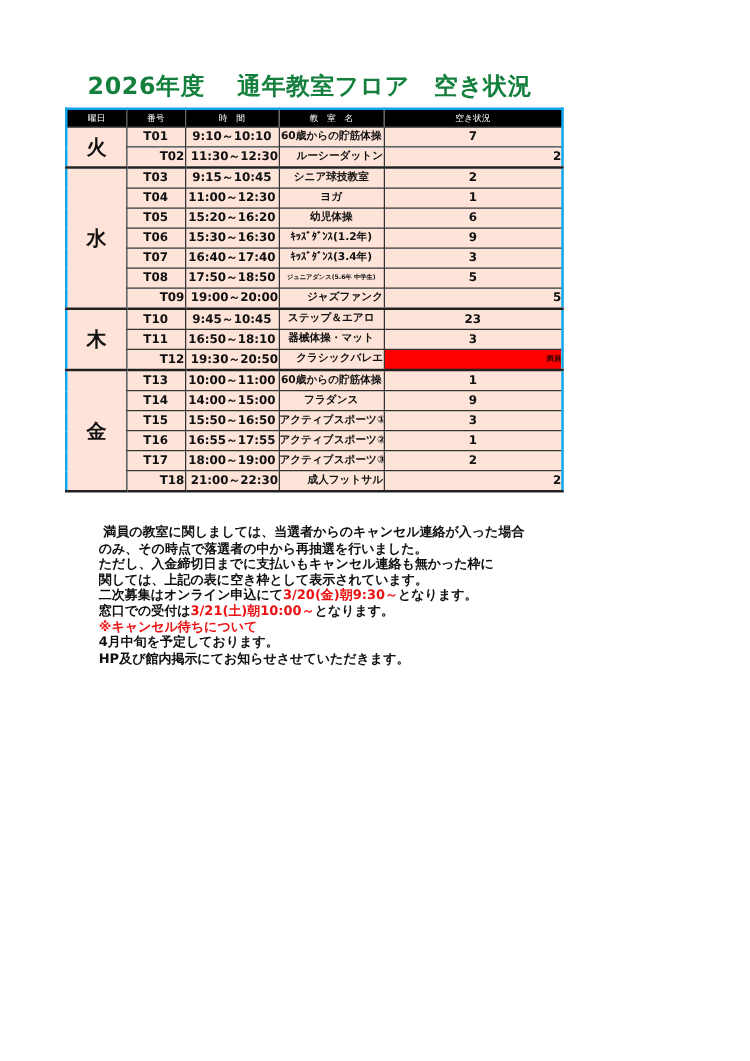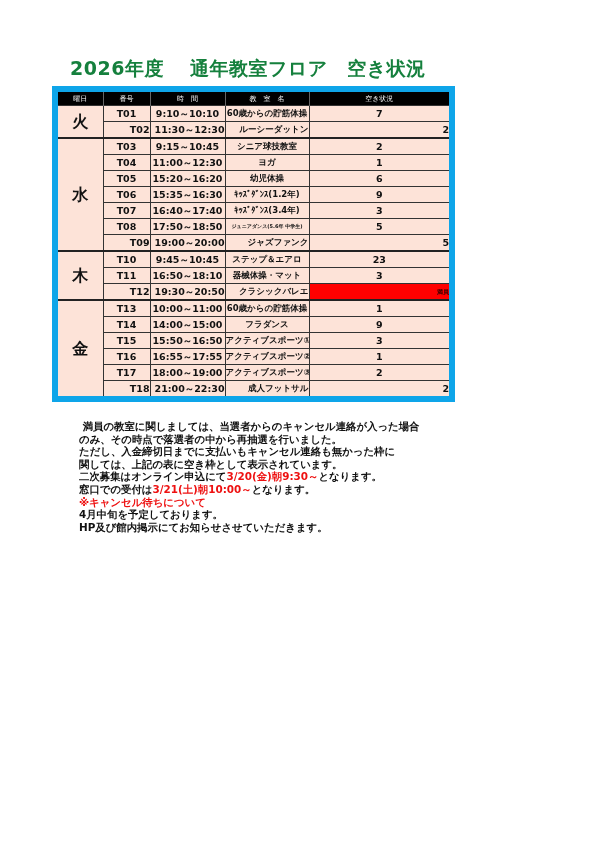--- a/index.html
+++ b/index.html
@@ -15,21 +15,21 @@
                    height: 13px; padding: 0; text-align: center; border-left: 1px solid #666; }
   table.sched th:first-child { border-left: none; }
   table.sched td { background: #fde3d8; height: 15px; padding: 0; text-align: center;
                    font-size: 9.5px; font-weight: bold; border: 1px solid #333;
                    white-space: nowrap; overflow: hidden; line-height: 15px; }
   table.sched td.day { font-size: 16px; font-weight: bold; border-bottom: 2px solid #222; }
   table.sched tr.grp-end td { border-bottom: 2px solid #222; text-align: right; }
   table.sched td.room { font-size: 8.5px; }
   table.sched td.room.tiny { font-size: 5px; }
   table.sched td.avail.full { background: #ff0000; color: #3a0000; font-size: 6px; }
-  table.sched { border: 6px solid #0ea5e9; }
+  table.sched { border: 2px solid #0ea5e9; }
   .notes { position: absolute; left: 55px; top: 420px; width: 400px;
            font-size: 10.4px; line-height: 12.6px; font-weight: bold; color: #111; margin-left: 24px; }
   .notes p { margin: 0; white-space: nowrap; }
   .red { color: #ee1111; }
 </style>
 </head>
 <body>
 
 <div class="title">
   <span>2026年度</span><span class="gap"></span><span>通年教室フロア　空き状況</span>
@@ -82,21 +82,21 @@
       <td class="avail">1</td>
     </tr>
     <tr>
       <td>T05</td>
       <td>15:20～16:20</td>
       <td class="room">幼児体操</td>
       <td class="avail">6</td>
     </tr>
     <tr>
       <td>T06</td>
-      <td>15:35～16:30</td>
+      <td>15:30～16:30</td>
       <td class="room">ｷｯｽﾞﾀﾞﾝｽ(1.2年)</td>
       <td class="avail">9</td>
     </tr>
     <tr>
       <td>T07</td>
       <td>16:40～17:40</td>
       <td class="room">ｷｯｽﾞﾀﾞﾝｽ(3.4年)</td>
       <td class="avail">3</td>
     </tr>
     <tr>

